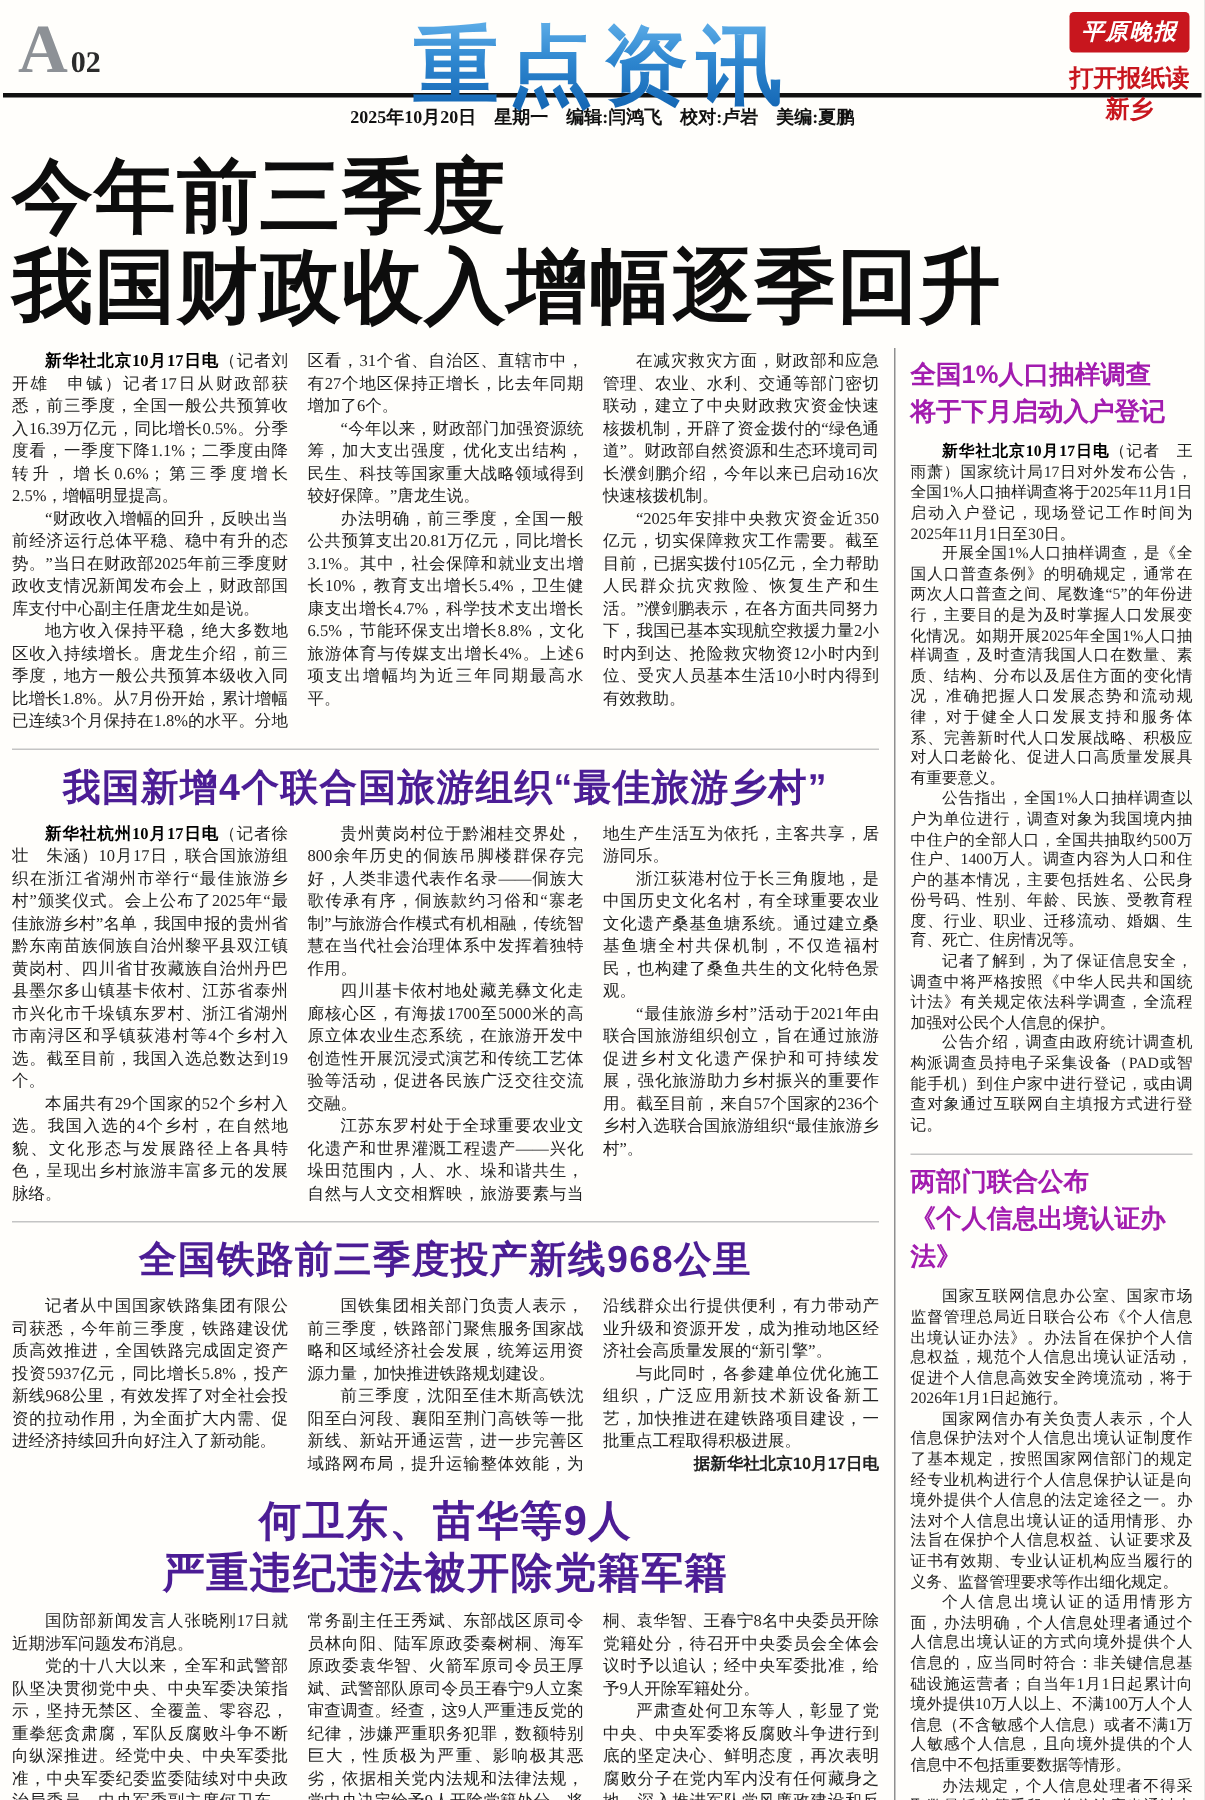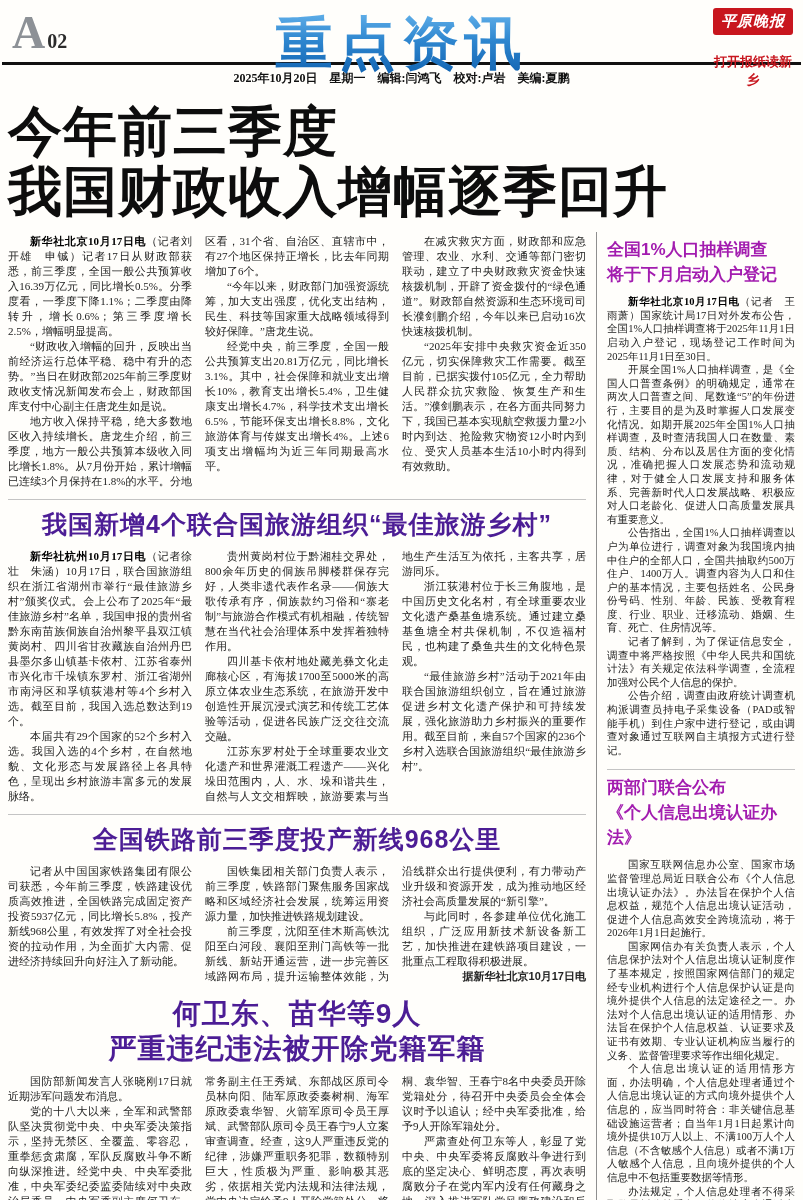--- a/index.html
+++ b/index.html
@@ -19,21 +19,21 @@
     font-family:"Liberation Sans", sans-serif; font-size:57px; font-weight:900; letter-spacing:6px;
     background:linear-gradient(180deg,#6cb9ef 0%, #2e86cf 45%, #0b5cab 100%);
     -webkit-background-clip:text; background-clip:text; color:transparent;
   }
   .masthead { position:absolute; right:10px; top:8px; width:80px; text-align:center; }
   .masthead-box {
     background:#c8161e; color:#fff; border-radius:3px; padding:4px 2px;
     font-size:15px; font-weight:bold; letter-spacing:1px; font-style:italic;
     font-family:"Liberation Serif", serif;
   }
-  .masthead-tag { color:#c8161e; font-size:13px; font-weight:bold; margin-top:18px; font-family:"Liberation Sans", sans-serif; }
+  .masthead-tag { color:#c8161e; font-size:16px; font-weight:bold; margin-top:7px; font-family:"Liberation Sans", sans-serif; }
   .header-rule { height:3px; background:#111; margin:0 2px; }
   .date-line { text-align:center; font-size:12px; font-weight:bold; padding:5px 0 4px 0; color:#111; }
   
   .lead-headline {
     padding:10px 22px 8px 8px; line-height:1.12;
     font-family:"Liberation Sans", sans-serif; font-weight:900; font-size:54px; color:#0d0d0d; letter-spacing:1px;
   }
   
   .content { display:flex; padding:2px 8px 0 8px; align-items:stretch; }
   .main-col { width:578px; }
@@ -84,21 +84,21 @@
   <div class="content">
 
     <div class="main-col">
 
       <section>
         <div class="body3 fin-body">
             <p><b>新华社北京10月17日电</b>（记者刘开雄　申铖）记者17日从财政部获悉，前三季度，全国一般公共预算收入16.39万亿元，同比增长0.5%。分季度看，一季度下降1.1%；二季度由降转升，增长0.6%；第三季度增长2.5%，增幅明显提高。</p>
             <p>“财政收入增幅的回升，反映出当前经济运行总体平稳、稳中有升的态势。”当日在财政部2025年前三季度财政收支情况新闻发布会上，财政部国库支付中心副主任唐龙生如是说。</p>
             <p>地方收入保持平稳，绝大多数地区收入持续增长。唐龙生介绍，前三季度，地方一般公共预算本级收入同比增长1.8%。从7月份开始，累计增幅已连续3个月保持在1.8%的水平。分地区看，31个省、自治区、直辖市中，有27个地区保持正增长，比去年同期增加了6个。</p>
             <p>“今年以来，财政部门加强资源统筹，加大支出强度，优化支出结构，民生、科技等国家重大战略领域得到较好保障。”唐龙生说。</p>
-            <p>经党中央，前三季度，全国一般公共预算支出20.81万亿元，同比增长3.1%。其中，社会保障和就业支出增长10%，教育支出增长5.4%，卫生健康支出增长4.7%，科学技术支出增长6.5%，节能环保支出增长8.8%，文化旅游体育与传媒支出增长4%。上述6项支出增幅均为近三年同期最高水平。</p>
+            <p>办法明确，前三季度，全国一般公共预算支出20.81万亿元，同比增长3.1%。其中，社会保障和就业支出增长10%，教育支出增长5.4%，卫生健康支出增长4.7%，科学技术支出增长6.5%，节能环保支出增长8.8%，文化旅游体育与传媒支出增长4%。上述6项支出增幅均为近三年同期最高水平。</p>
             <p>在减灾救灾方面，财政部和应急管理、农业、水利、交通等部门密切联动，建立了中央财政救灾资金快速核拨机制，开辟了资金拨付的“绿色通道”。财政部自然资源和生态环境司司长濮剑鹏介绍，今年以来已启动16次快速核拨机制。</p>
             <p>“2025年安排中央救灾资金近350亿元，切实保障救灾工作需要。截至目前，已据实拨付105亿元，全力帮助人民群众抗灾救险、恢复生产和生活。”濮剑鹏表示，在各方面共同努力下，我国已基本实现航空救援力量2小时内到达、抢险救灾物资12小时内到位、受灾人员基本生活10小时内得到有效救助。</p>
           </div>
       </section>
 
       <hr class="divider">
 
       <section>
         <h3 class="mid-title">我国新增4个联合国旅游组织“最佳旅游乡村”</h3>
         <div class="body3">

